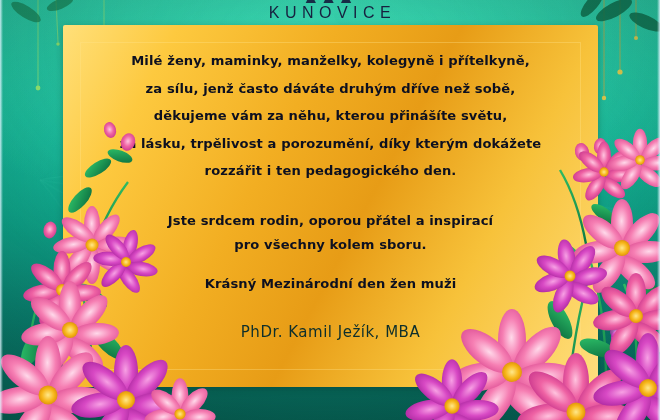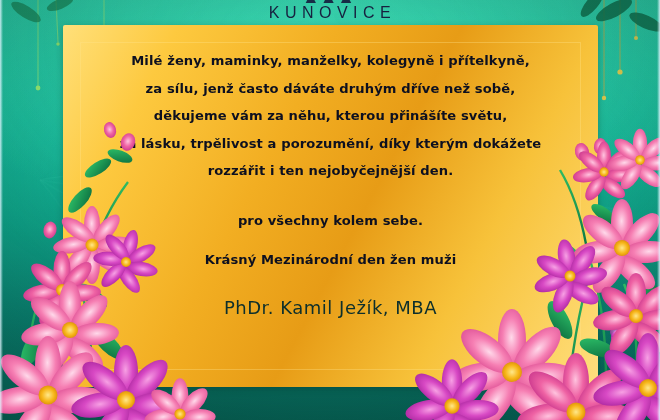--- a/index.html
+++ b/index.html
@@ -119,21 +119,21 @@
     letter-spacing:.1px;
     white-space:nowrap;
   }
   .line.tight { line-height:24px; }
   .gap-sm { height:15px; }
   .gap-md { height:24px; }
 
   .sig {
     font-family:"DejaVu Sans", sans-serif;
     font-weight:400;
-    font-size:18px;
+    font-size:15px;
     line-height:24px;
     color:#0d2f2c;
     letter-spacing:.5px;
     white-space:nowrap;
   }
 
   
   .flora { position:absolute; inset:0; z-index:7; pointer-events:none; }
   .flora svg { width:100%; height:100%; display:block; }
 
@@ -257,25 +257,26 @@
     <div class="frame-inner">
       <div class="frame-hairline"></div>
     </div>
   </div>
 
   <div class="message">
     <div class="line">Milé ženy, maminky, manželky, kolegyně i přítelkyně,</div>
     <div class="line">za sílu, jenž často dáváte druhým dříve než sobě,</div>
     <div class="line">děkujeme vám za něhu, kterou přinášíte světu,</div>
     <div class="line">za lásku, trpělivost a porozumění, díky kterým dokážete</div>
-    <div class="line">rozzářit i ten nejobyčejnější den.</div>
+    <div class="line">rozzářit i ten pedagogického den.</div>
 
     <div class="gap-md"></div>
 
-    <div class="line tight">pro všechny kolem sebe.</div>
+    <div class="line tight">Jste srdcem rodin, oporou přátel a inspirací</div>
+    <div class="line tight">pro všechny kolem sboru.</div>
 
     <div class="gap-sm"></div>
 
     <div class="line tight">Krásný Mezinárodní den žen muži</div>
 
     <div class="gap-md"></div>
 
     <div class="sig">PhDr. Kamil Ježík, MBA</div>
   </div>
 

